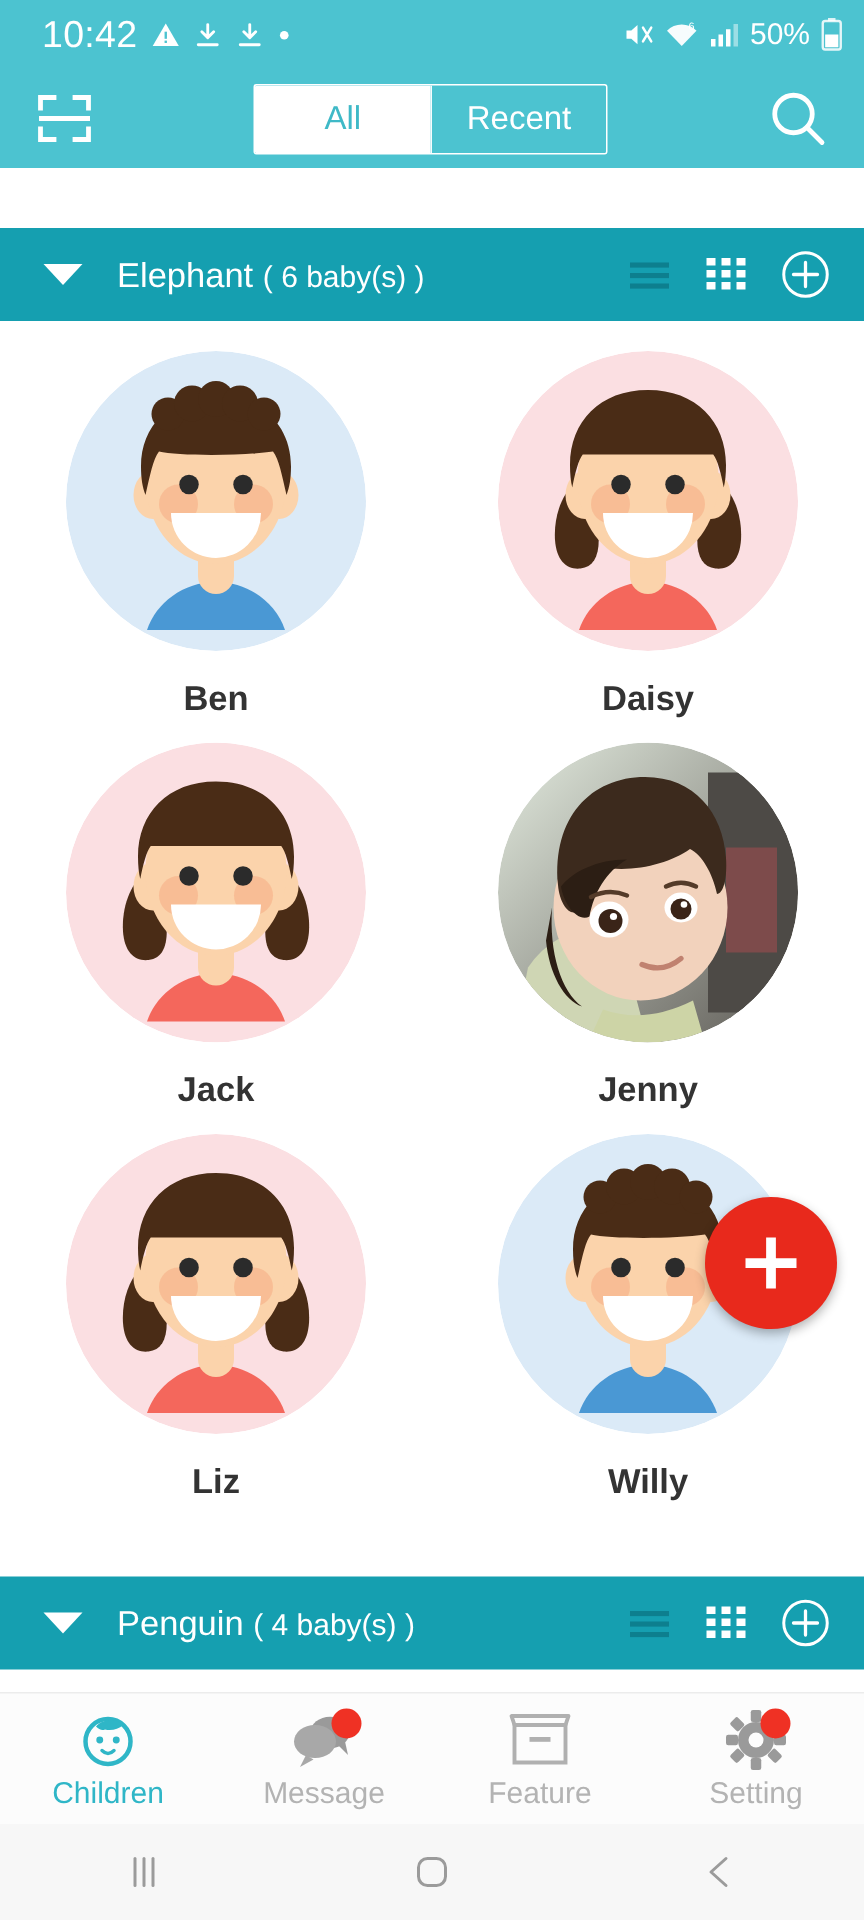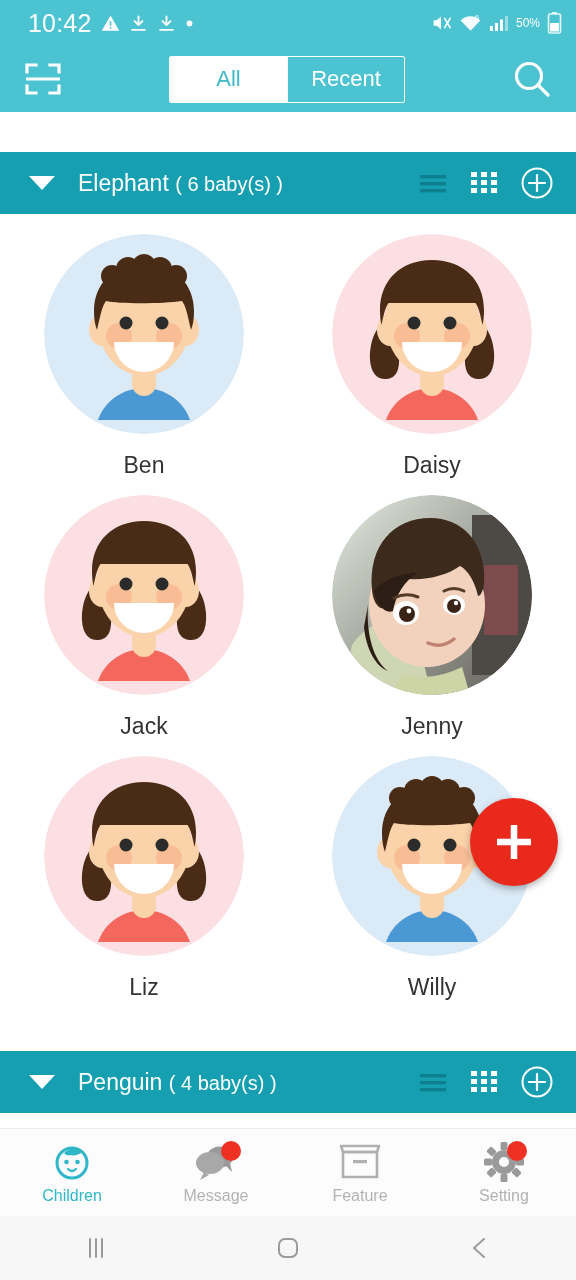--- a/index.html
+++ b/index.html
@@ -14,21 +14,21 @@
 
   
   .statusbar {
     height:46px; background:#4cc3d0; color:#fff;
     display:flex; align-items:center; justify-content:space-between;
     padding:0 14px 0 28px; flex:0 0 46px;
   }
   .sb-left { display:flex; align-items:center; gap:9px; }
   .sb-time { font-size:25px; letter-spacing:.2px; font-weight:400; }
   .sb-right { display:flex; align-items:center; gap:7px; }
-  .sb-pct { font-size:12px; }
+  .sb-pct { font-size:20px; }
   .ico { display:inline-flex; align-items:center; justify-content:center; }
 
   
   .appbar {
     height:66px; background:#4cc3d0; flex:0 0 66px;
     display:flex; align-items:center; padding:0 16px; gap:4px;
   }
   .scan-btn { width:54px; height:54px; display:flex; align-items:center; justify-content:center; }
   .tabs {
     display:flex; border:1.6px solid #ffffff; border-radius:2px;
@@ -55,20 +55,21 @@
   .gh-title .count { font-size:20px; }
   .gh-actions { margin-left:auto; display:flex; align-items:center; gap:22px; }
 
   .grid {
     display:grid; grid-template-columns:1fr 1fr;
     padding:14px 0 0 0;
   }
   .cell {
     display:flex; flex-direction:column; align-items:center;
     padding:6px 0 10px 0;
+    font-weight:bold;
   }
   .avatar { width:200px; height:200px; border-radius:50%; overflow:hidden; position:relative; }
   .child-name { margin-top:18px; font-size:23px; color:#333; }
 
   
   .av-svg { display:block; width:100%; height:100%; }
 
   .row-partial { height:60px; overflow:hidden; }
   .row-partial .cell { padding-top:6px; }
 
@@ -80,21 +81,21 @@
     box-shadow:0 3px 7px rgba(0,0,0,.3); z-index:30;
   }
 
   
   .bottomnav {
     height:88px; flex:0 0 88px; background:#fcfcfc;
     display:flex; align-items:center; border-top:1px solid #ececec;
   }
   .navitem { flex:1; display:flex; flex-direction:column; align-items:center; justify-content:center; gap:3px; position:relative; }
   .navicon { position:relative; height:44px; display:flex; align-items:center; justify-content:center; }
-  .navlabel { font-size:16px; color:#b3b3b3; }
+  .navlabel { font-size:20px; color:#b3b3b3; }
   .navitem.active .navlabel { color:#2fb6c7; }
   .badge { position:absolute; width:20px; height:20px; border-radius:50%; background:#ef3124; top:1px; right:-2px; }
 
   
   .sysnav { height:64px; flex:0 0 64px; background:#f7f7f7; display:flex; align-items:center; }
   .sysbtn { flex:1; display:flex; align-items:center; justify-content:center; }
 </style>
 </head>
 <body>
 

